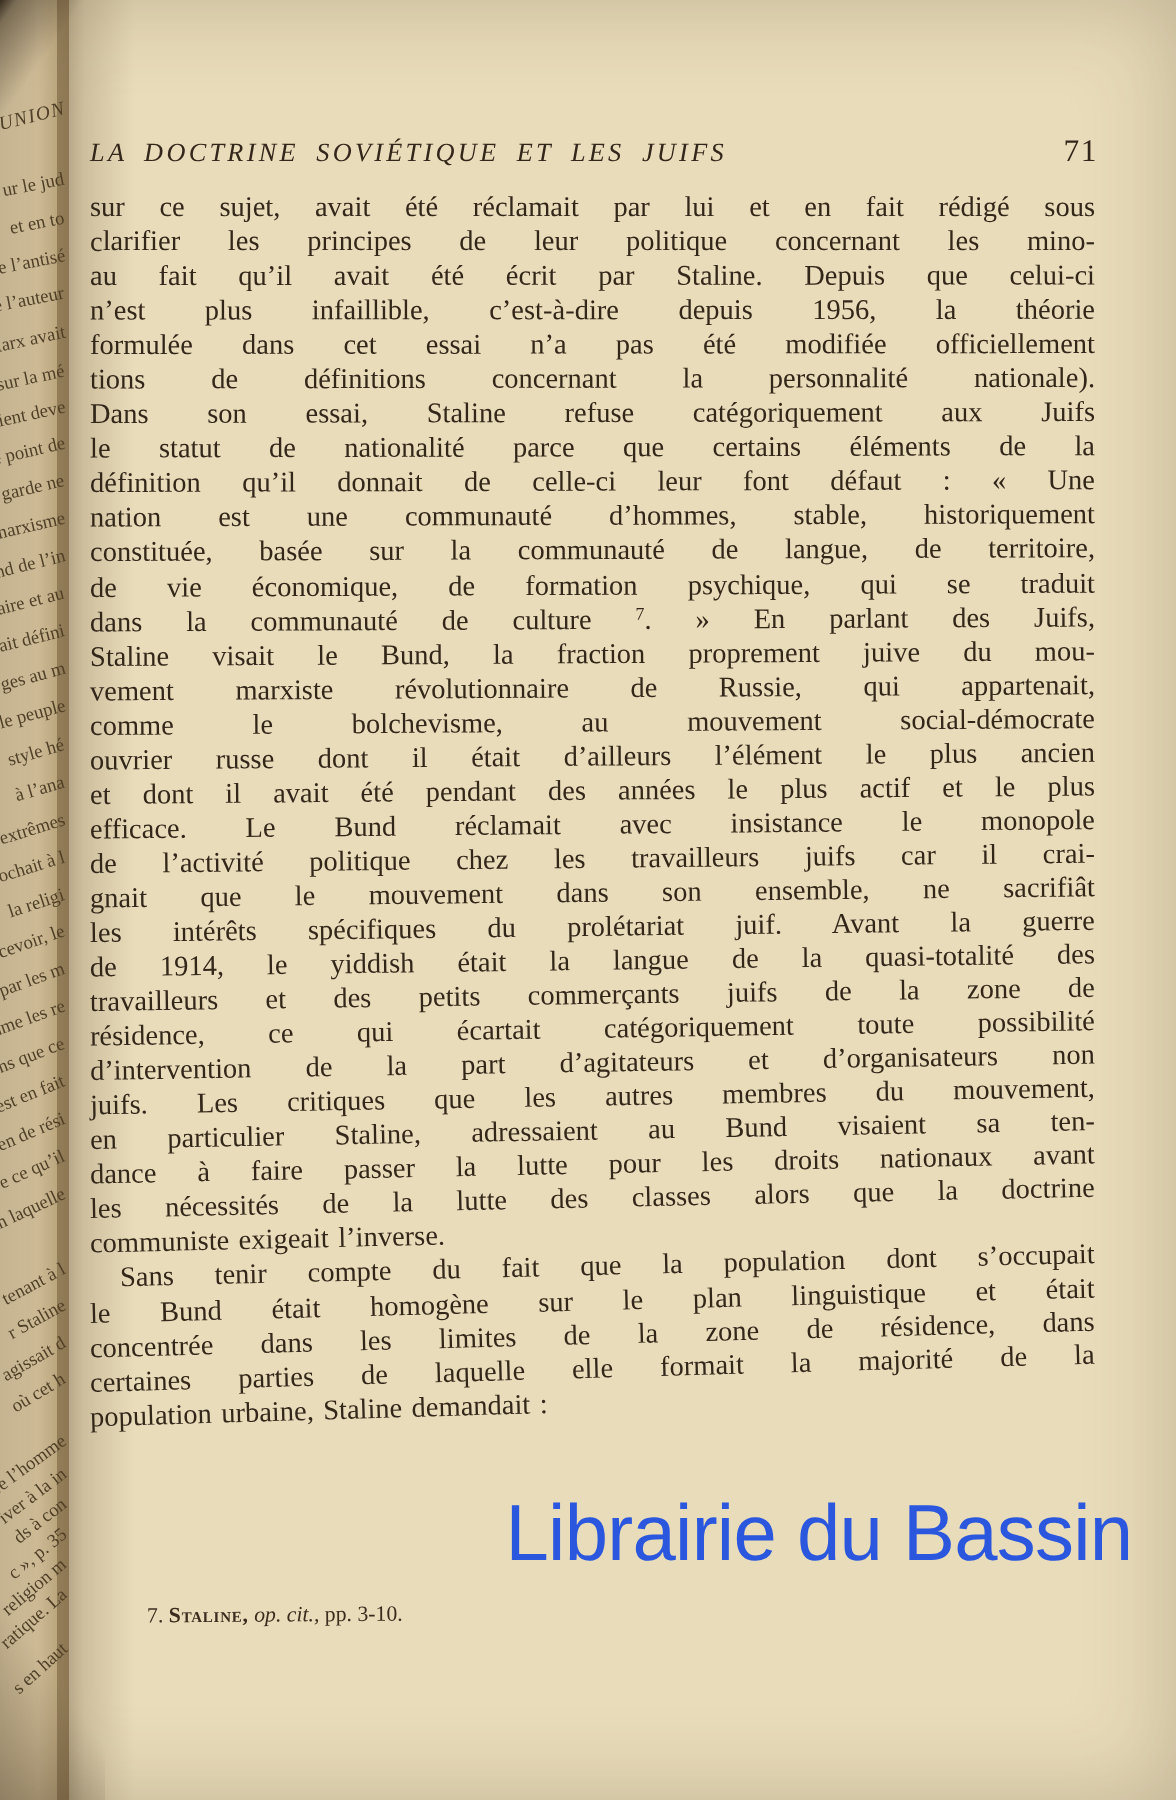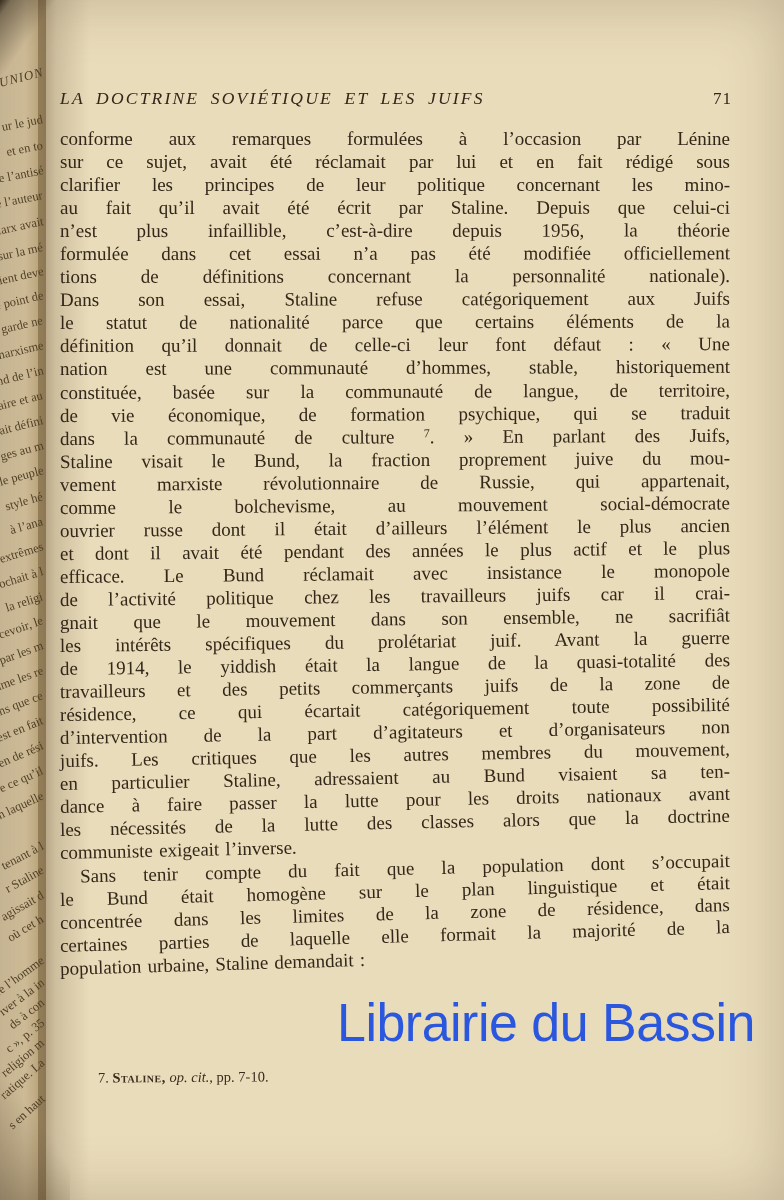--- a/index.html
+++ b/index.html
@@ -39,21 +39,21 @@
     pointer-events:none;
   }
   .main{position:absolute;left:46px;top:0;width:738px;height:1200px;}
   .runhead{
     position:absolute;top:88px;left:14px;width:672px;
     display:flex;justify-content:space-between;align-items:baseline;color:#33261a;
   }
   .runhead .title{
     font-style:italic;font-size:17.5px;letter-spacing:2.2px;word-spacing:5px;
   }
-  .runhead .pagenum{font-size:17px;letter-spacing:1px;margin-left:36px;}
+  .runhead .pagenum{font-size:21px;letter-spacing:1px;margin-left:36px;}
   .bodytext{
     position:absolute;top:127px;left:14px;width:670px;color:#33271a;
     font-size:19px;line-height:23.05px;
   }
   .line{height:23.05px;text-align:justify;text-align-last:justify;word-spacing:1.5px;}
   .line.end{text-align:left;text-align-last:left;}
   .line.ind{padding-left:20px;}
   .line sup{font-size:12px;line-height:0;vertical-align:6px;}
   .footnote{
     position:absolute;top:1069px;left:52px;color:#3a2d1e;font-size:14.5px;
@@ -122,21 +122,20 @@
 
   <div class="gutter"></div>
 
   <div class="main">
     <div class="runhead">
       <span class="title">LA DOCTRINE SOVIÉTIQUE ET LES JUIFS</span>
       <span class="pagenum">71</span>
     </div>
 
     <div class="bodytext" id="bodytext" style="color: rgb(51, 39, 26);">
-        <div class="line" style="transform: rotate(0deg); transform-origin: left 50%;">conforme aux remarques formulées à l’occasion par Lénine</div>
         <div class="line" style="transform: rotate(-0.001deg); transform-origin: left 50%;">sur ce sujet, avait été réclamait par lui et en fait rédigé sous</div>
         <div class="line" style="transform: rotate(-0.01deg); transform-origin: left 50%;">clarifier les principes de leur politique concernant les mino-</div>
         <div class="line" style="transform: rotate(-0.028deg); transform-origin: left 50%;">au fait qu’il avait été écrit par Staline. Depuis que celui-ci</div>
         <div class="line" style="transform: rotate(-0.04deg); transform-origin: left 50%;">n’est plus infaillible, c’est-à-dire depuis 1956, la théorie</div>
         <div class="line" style="transform: rotate(-0.055deg); transform-origin: left 50%; font-family: Liberation Serif, serif;">formulée dans cet essai n’a pas été modifiée officiellement</div>
         <div class="line" style="transform: rotate(-0.091deg); transform-origin: left 50%;">tions de définitions concernant la personnalité nationale).</div>
         <div class="line" style="transform: rotate(-0.112deg); transform-origin: left 50%;">Dans son essai, Staline refuse catégoriquement aux Juifs</div>
         <div class="line" style="transform: rotate(-0.135deg); transform-origin: left 50%;">le statut de nationalité parce que certains éléments de la</div>
         <div class="line" style="transform: rotate(-0.161deg); transform-origin: left 50%;">définition qu’il donnait de celle-ci leur font défaut : « Une</div>
         <div class="line" style="transform: rotate(-0.189deg); transform-origin: left 50%;">nation est une communauté d’hommes, stable, historiquement</div>
@@ -165,21 +164,21 @@
         <div class="line" style="transform: rotate(-1.449deg); transform-origin: left 50%;">le Bund était homogène sur le plan linguistique et était</div>
         <div class="line" style="transform: rotate(-1.53deg); transform-origin: left 50%;">concentrée dans les limites de la zone de résidence, dans</div>
         <div class="line" style="transform: rotate(-1.614deg); transform-origin: left 50%;">certaines parties de laquelle elle formait la majorité de la</div>
         <div class="line end" style="transform: rotate(-1.7deg); transform-origin: left 50%;">population urbaine, Staline demandait :</div>
       </div>
 
     <div class="footnote">
       <span>7.</span>
       <span class="sc">Staline,</span>
       <span class="it">op. cit.,</span>
-      <span>pp. 7-10.</span>
+      <span>pp. 3-10.</span>
     </div>
 
   </div>
 
   <div class="watermark" id="watermark" style="color: rgb(42, 87, 222);">Librairie du Bassin</div>
 
   <div class="corner-shadow-top"></div>
   <div class="corner-shadow-bottom"></div>
   <div class="vignette"></div>
 </div>

